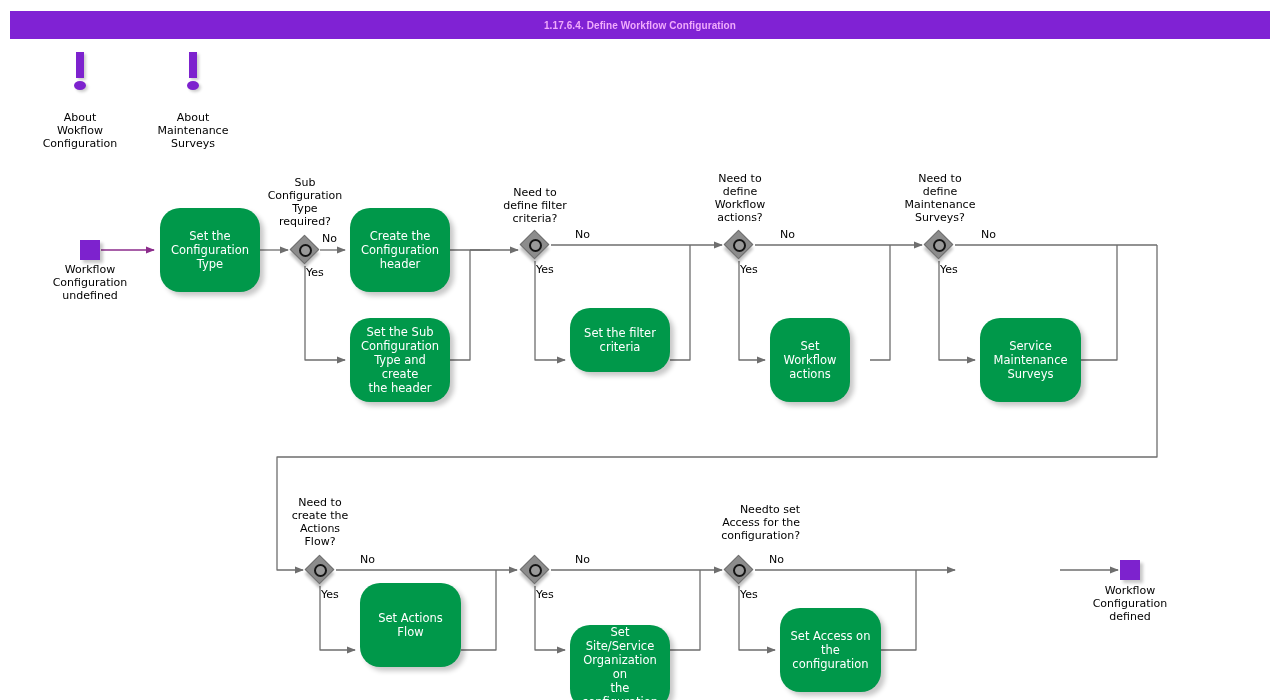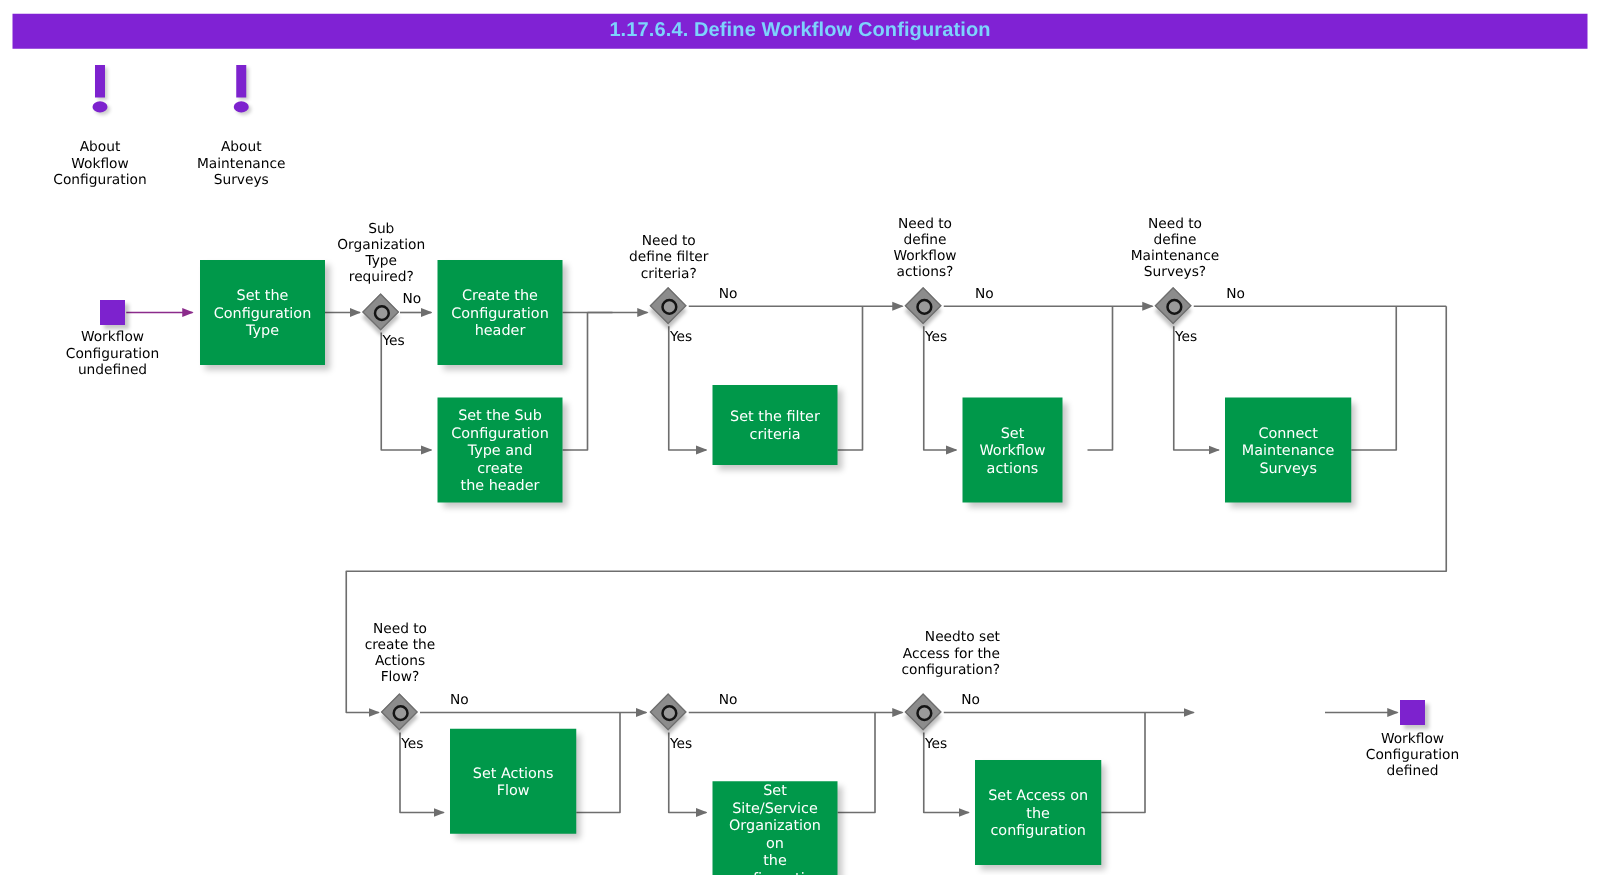--- a/index.html
+++ b/index.html
@@ -26,42 +26,42 @@
     left: 10px;
     top: 11px;
     width: 1260px;
     height: 28px;
     background: #8022D4;
     display: flex;
     align-items: center;
     justify-content: center;
   }
   .titlebar .title-text {
-    color: #7dd3fc;
-    font-size: 16px;
+    color: #f0abfc;
+    font-size: 10px;
     font-weight: bold;
     font-family: "Liberation Sans", sans-serif;
     letter-spacing: 0.1px;
   }
 
   
   #wires {
     position: absolute;
     left: 0;
     top: 0;
     width: 1280px;
     height: 700px;
     pointer-events: none;
   }
 
   
   .task {
     position: absolute;
     background: #00984A;
-    border-radius: 0;
+    border-radius: 20px;
     box-shadow: 4px 4px 5px rgba(0,0,0,0.22);
     display: flex;
     align-items: center;
     justify-content: center;
     text-align: center;
     box-sizing: border-box;
     padding: 2px 6px;
   }
   .task .task-label {
     color: #ffffff;
@@ -283,31 +283,31 @@
     <span class="task-label">Set the filter
 criteria</span>
   </div>
 
   <div class="task" style="left:770px; top:318px; width:80px; height:84px;">
     <span class="task-label">Set Workflow
 actions</span>
   </div>
 
   <div class="task" style="left:980px; top:318px; width:101px; height:84px;">
-    <span class="task-label">Connect
+    <span class="task-label">Service
 Maintenance
 Surveys</span>
   </div>
 
   <div class="gateway" style="left:290px; top:235px;">
     <div class="diamond"></div>
     <div class="ring"></div>
   </div>
   <div class="lbl" style="left:245px; top:177px; width:120px;">Sub
-Organization
+Configuration
 Type
 required?</div>
   <div class="flow-lbl" style="left:322px; top:233px;">No</div>
   <div class="flow-lbl" style="left:306px; top:267px;">Yes</div>
 
   <div class="gateway" style="left:520px; top:230px;">
     <div class="diamond"></div>
     <div class="ring"></div>
   </div>
   <div class="lbl" style="left:475px; top:187px; width:120px;">Need to

